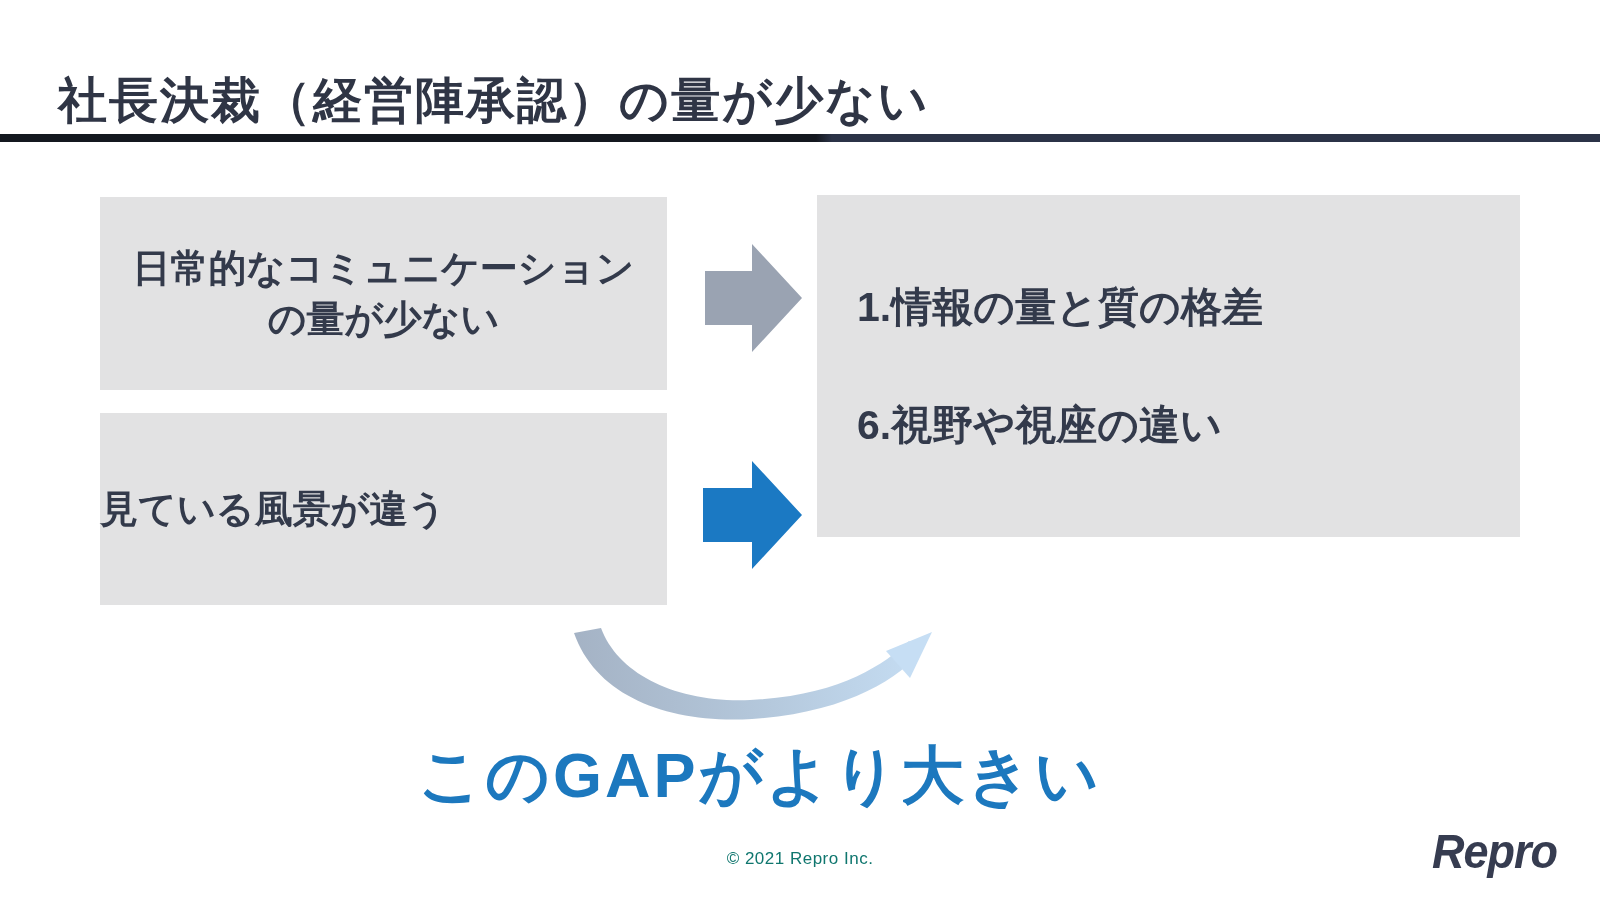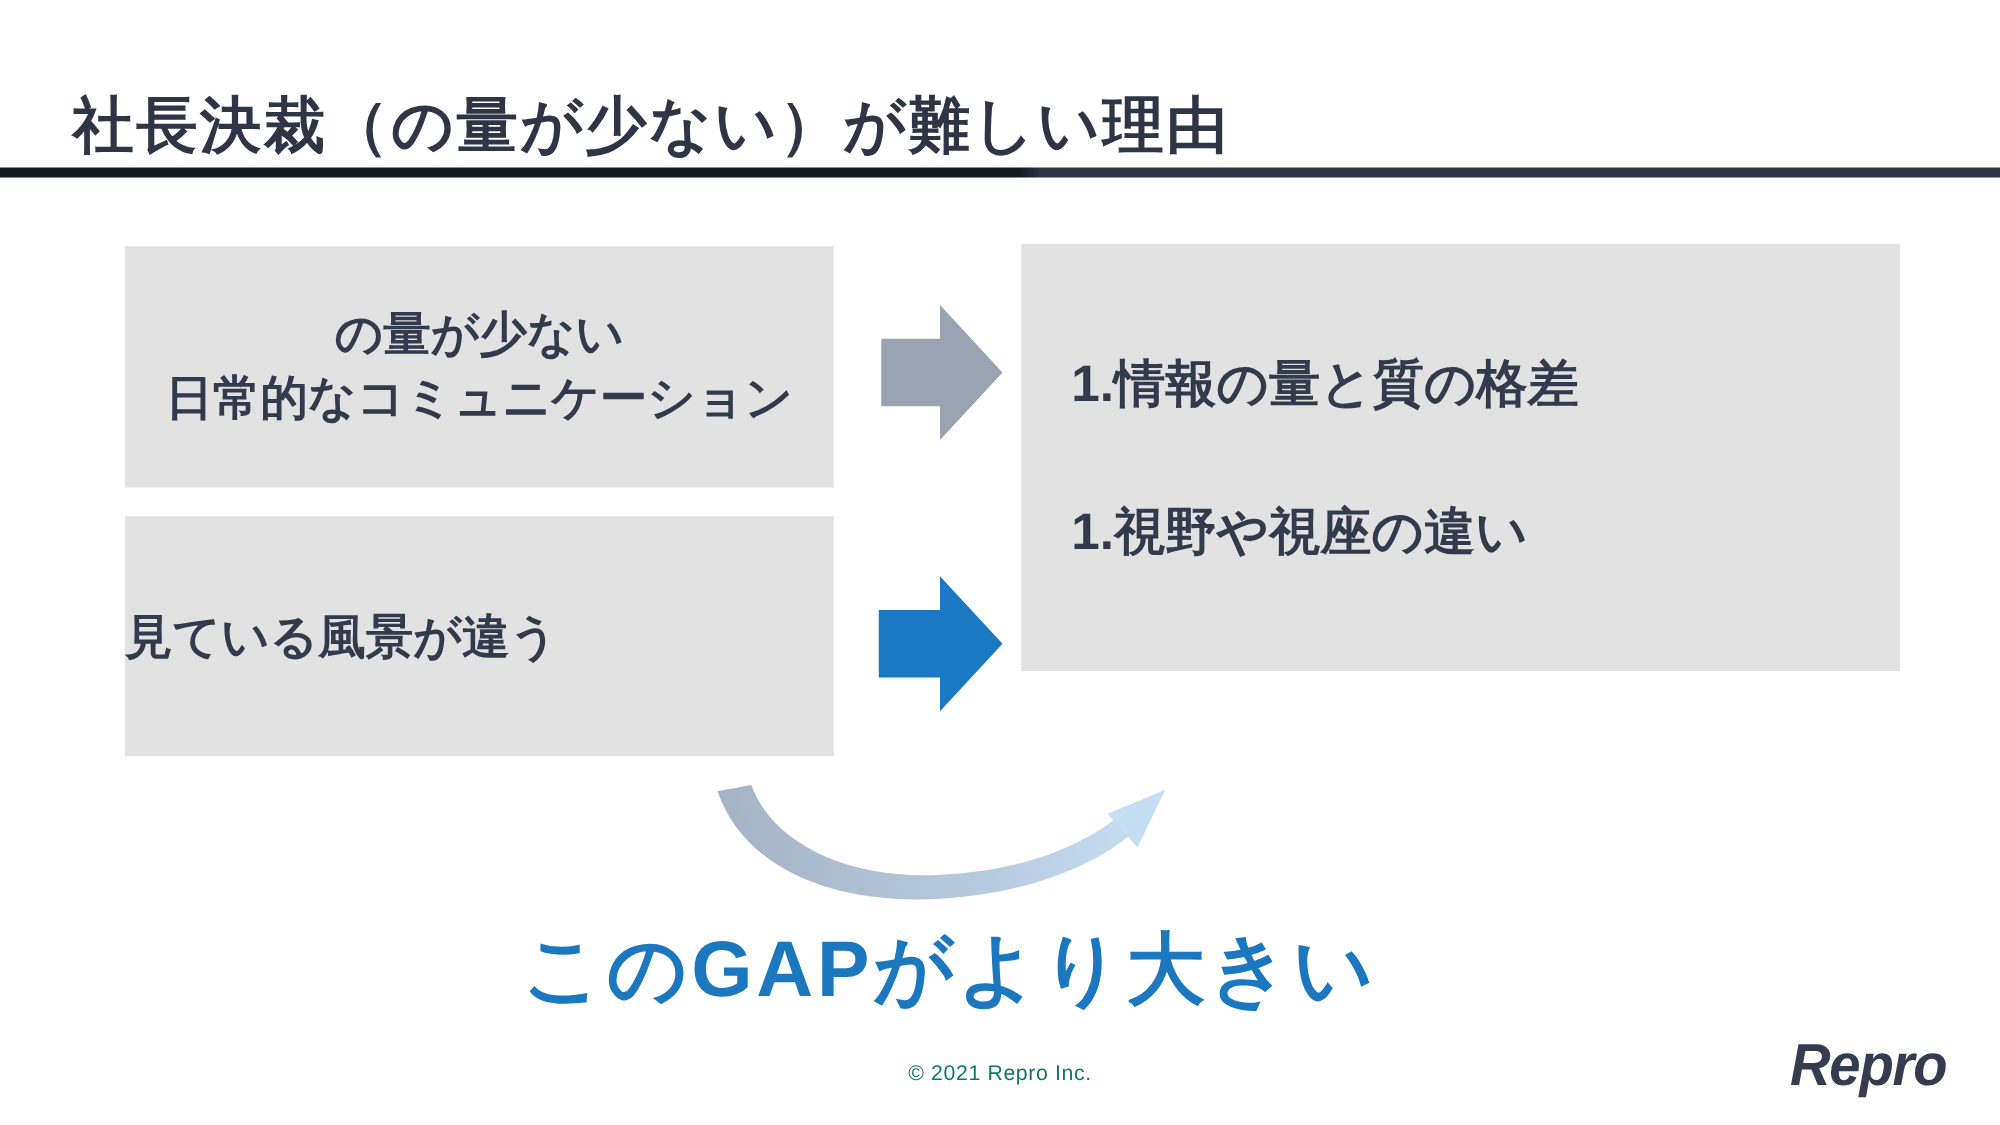--- a/index.html
+++ b/index.html
@@ -50,35 +50,35 @@
     color:#363c50;letter-spacing:-1px;
     font-family:"Liberation Sans","DejaVu Sans",sans-serif;
     transform:scaleY(1.05);
   }
 </style>
 </head>
 <body>
 
 <div id="slide">
 
-  <div id="title" class="abs">社長決裁（の量が少ない）が難しい理由</div>
+  <div id="title" class="abs">社長決裁（経営陣承認）の量が少ない</div>
   <div id="title-rule" class="abs"></div>
 
   <div id="cause-box-1" class="abs gray-box">
+    <div>日常的なコミュニケーション</div>
     <div>の量が少ない</div>
-    <div>日常的なコミュニケーション</div>
   </div>
 
   <div id="cause-box-2" class="abs gray-box">
     <div>見ている風景が違う</div>
   </div>
 
   <div id="reason-box" class="abs gray-box">
     <div>1.情報の量と質の格差</div>
-    <div>1.視野や視座の違い</div>
+    <div>6.視野や視座の違い</div>
   </div>
 
   <svg id="vector-layer" class="abs" viewBox="0 0 1600 900">
     <defs>
       <linearGradient id="swooshGrad" gradientUnits="userSpaceOnUse" x1="575" y1="700" x2="930" y2="660">
         <stop offset="0" stop-color="#a4b2c4"></stop>
         <stop offset="0.55" stop-color="#b5c9dd"></stop>
         <stop offset="1" stop-color="#c6def4"></stop>
       </linearGradient>
     </defs>

